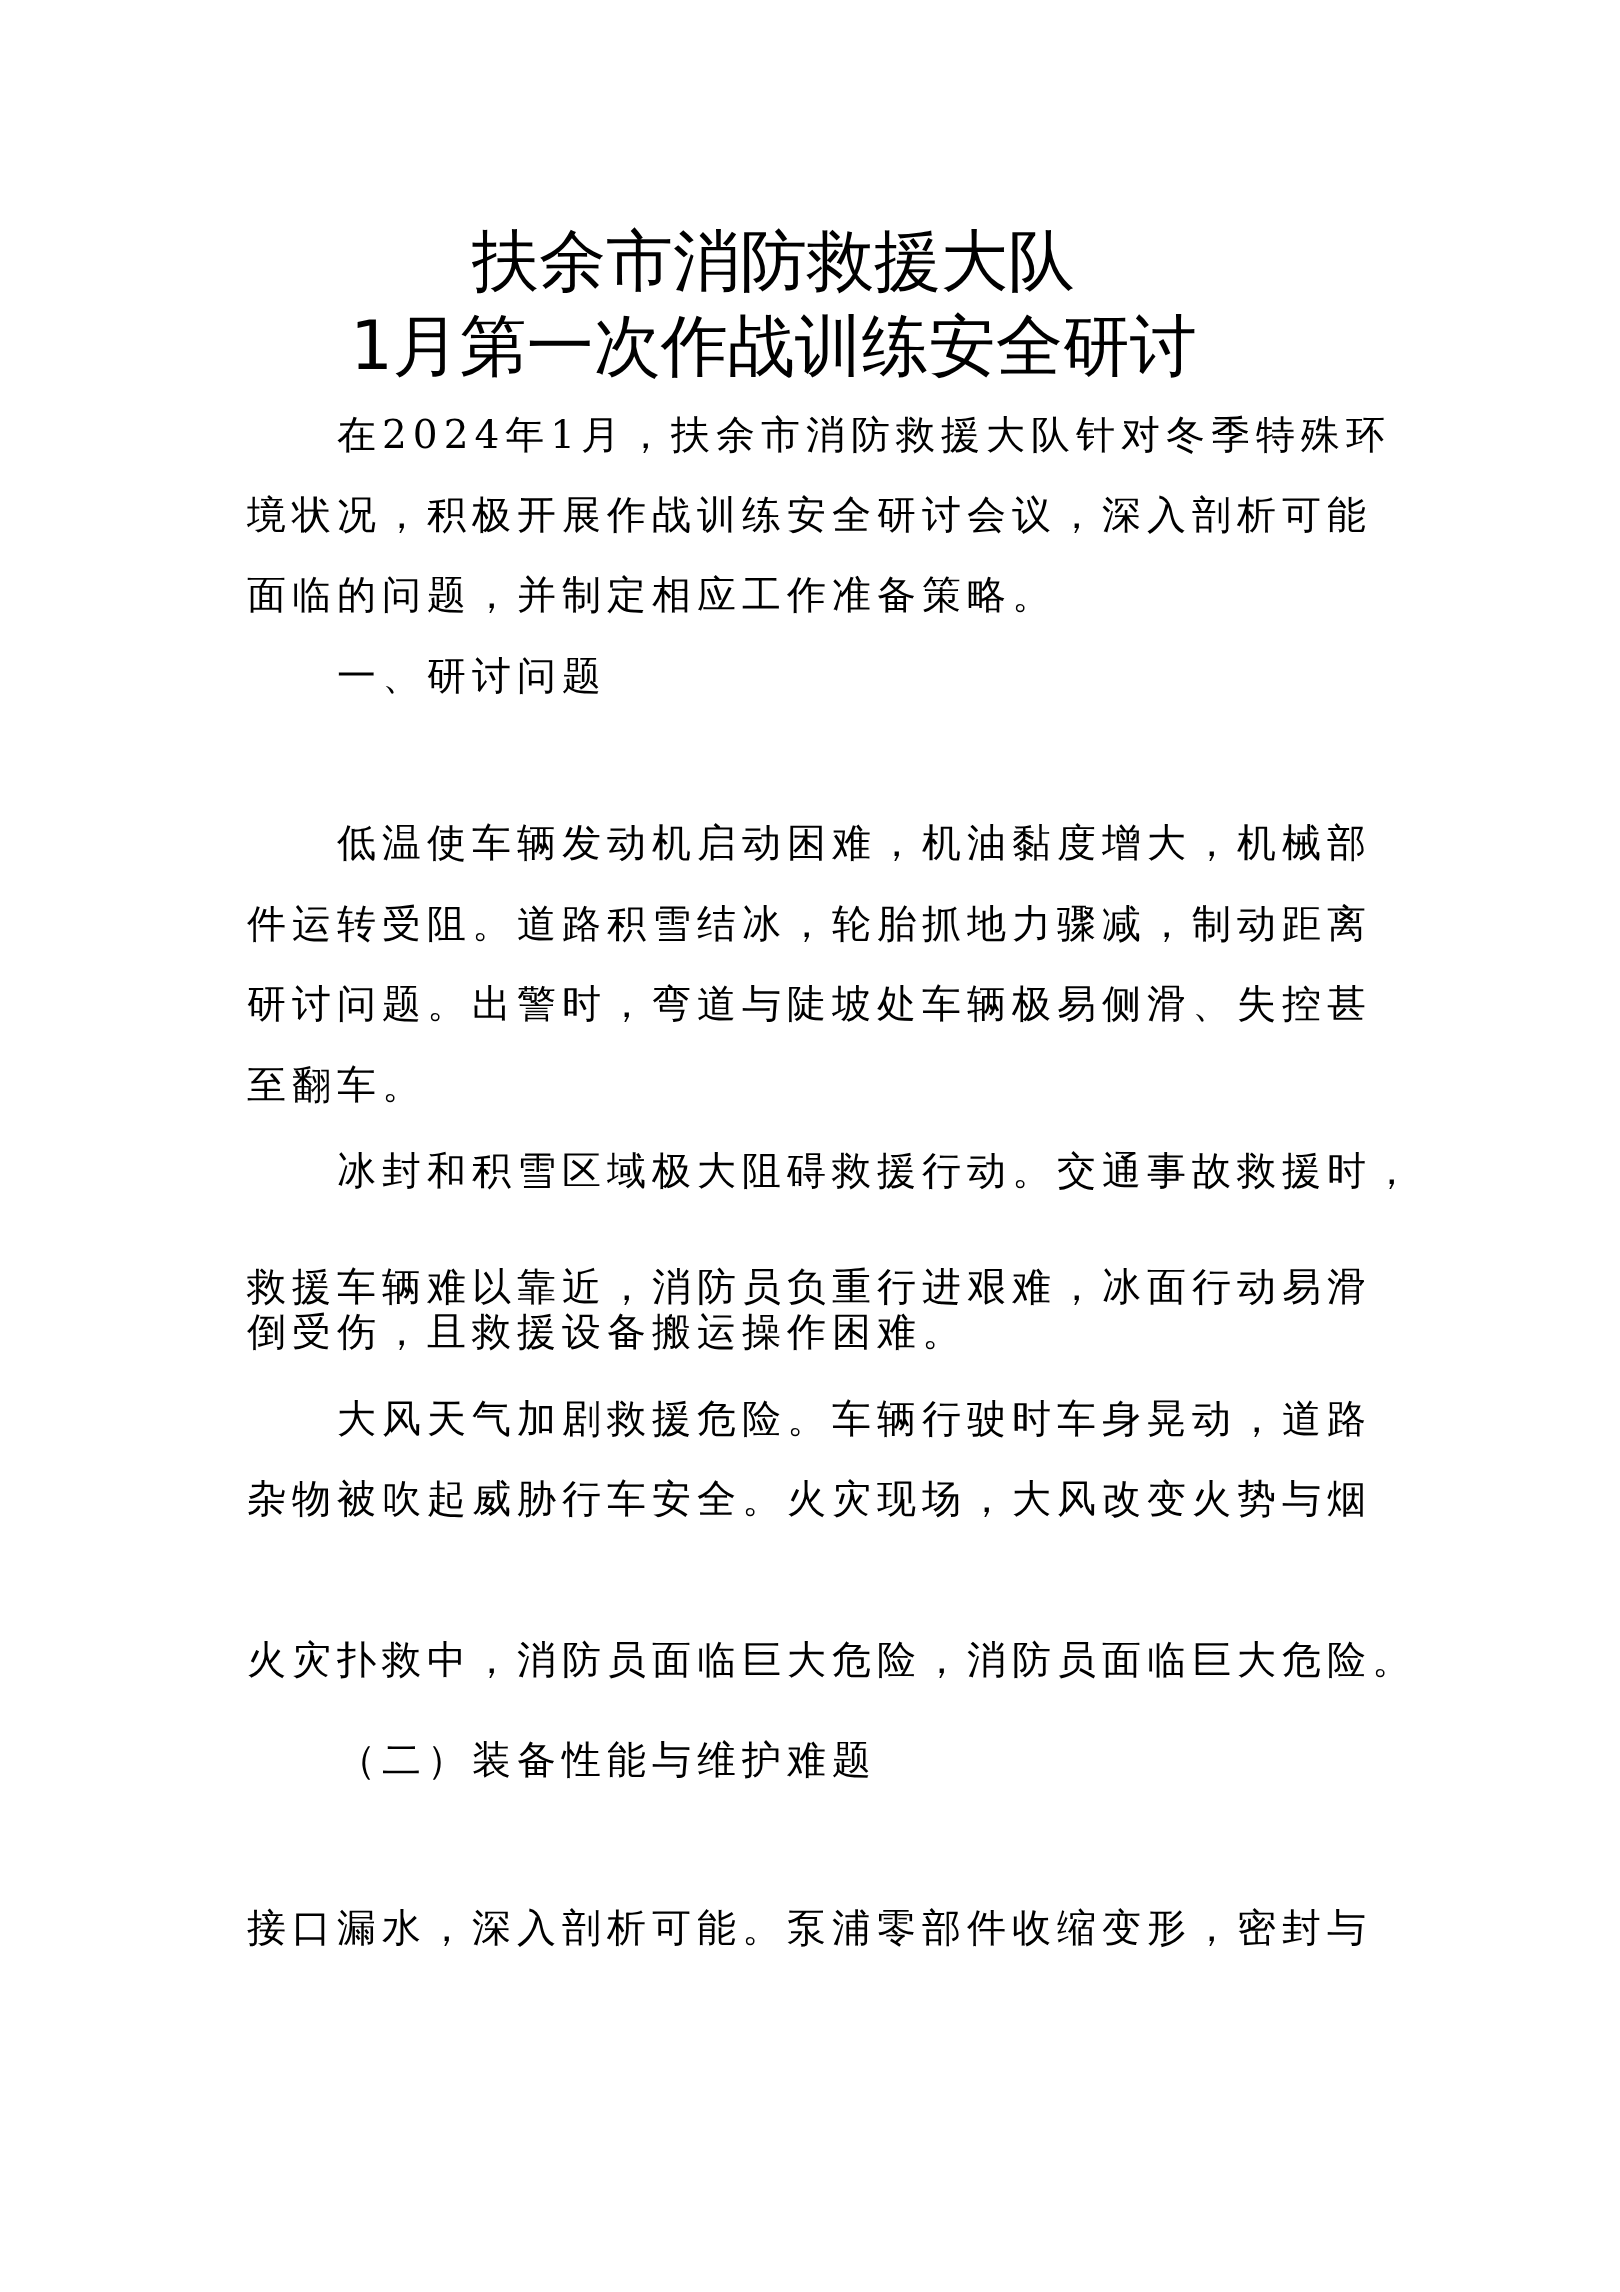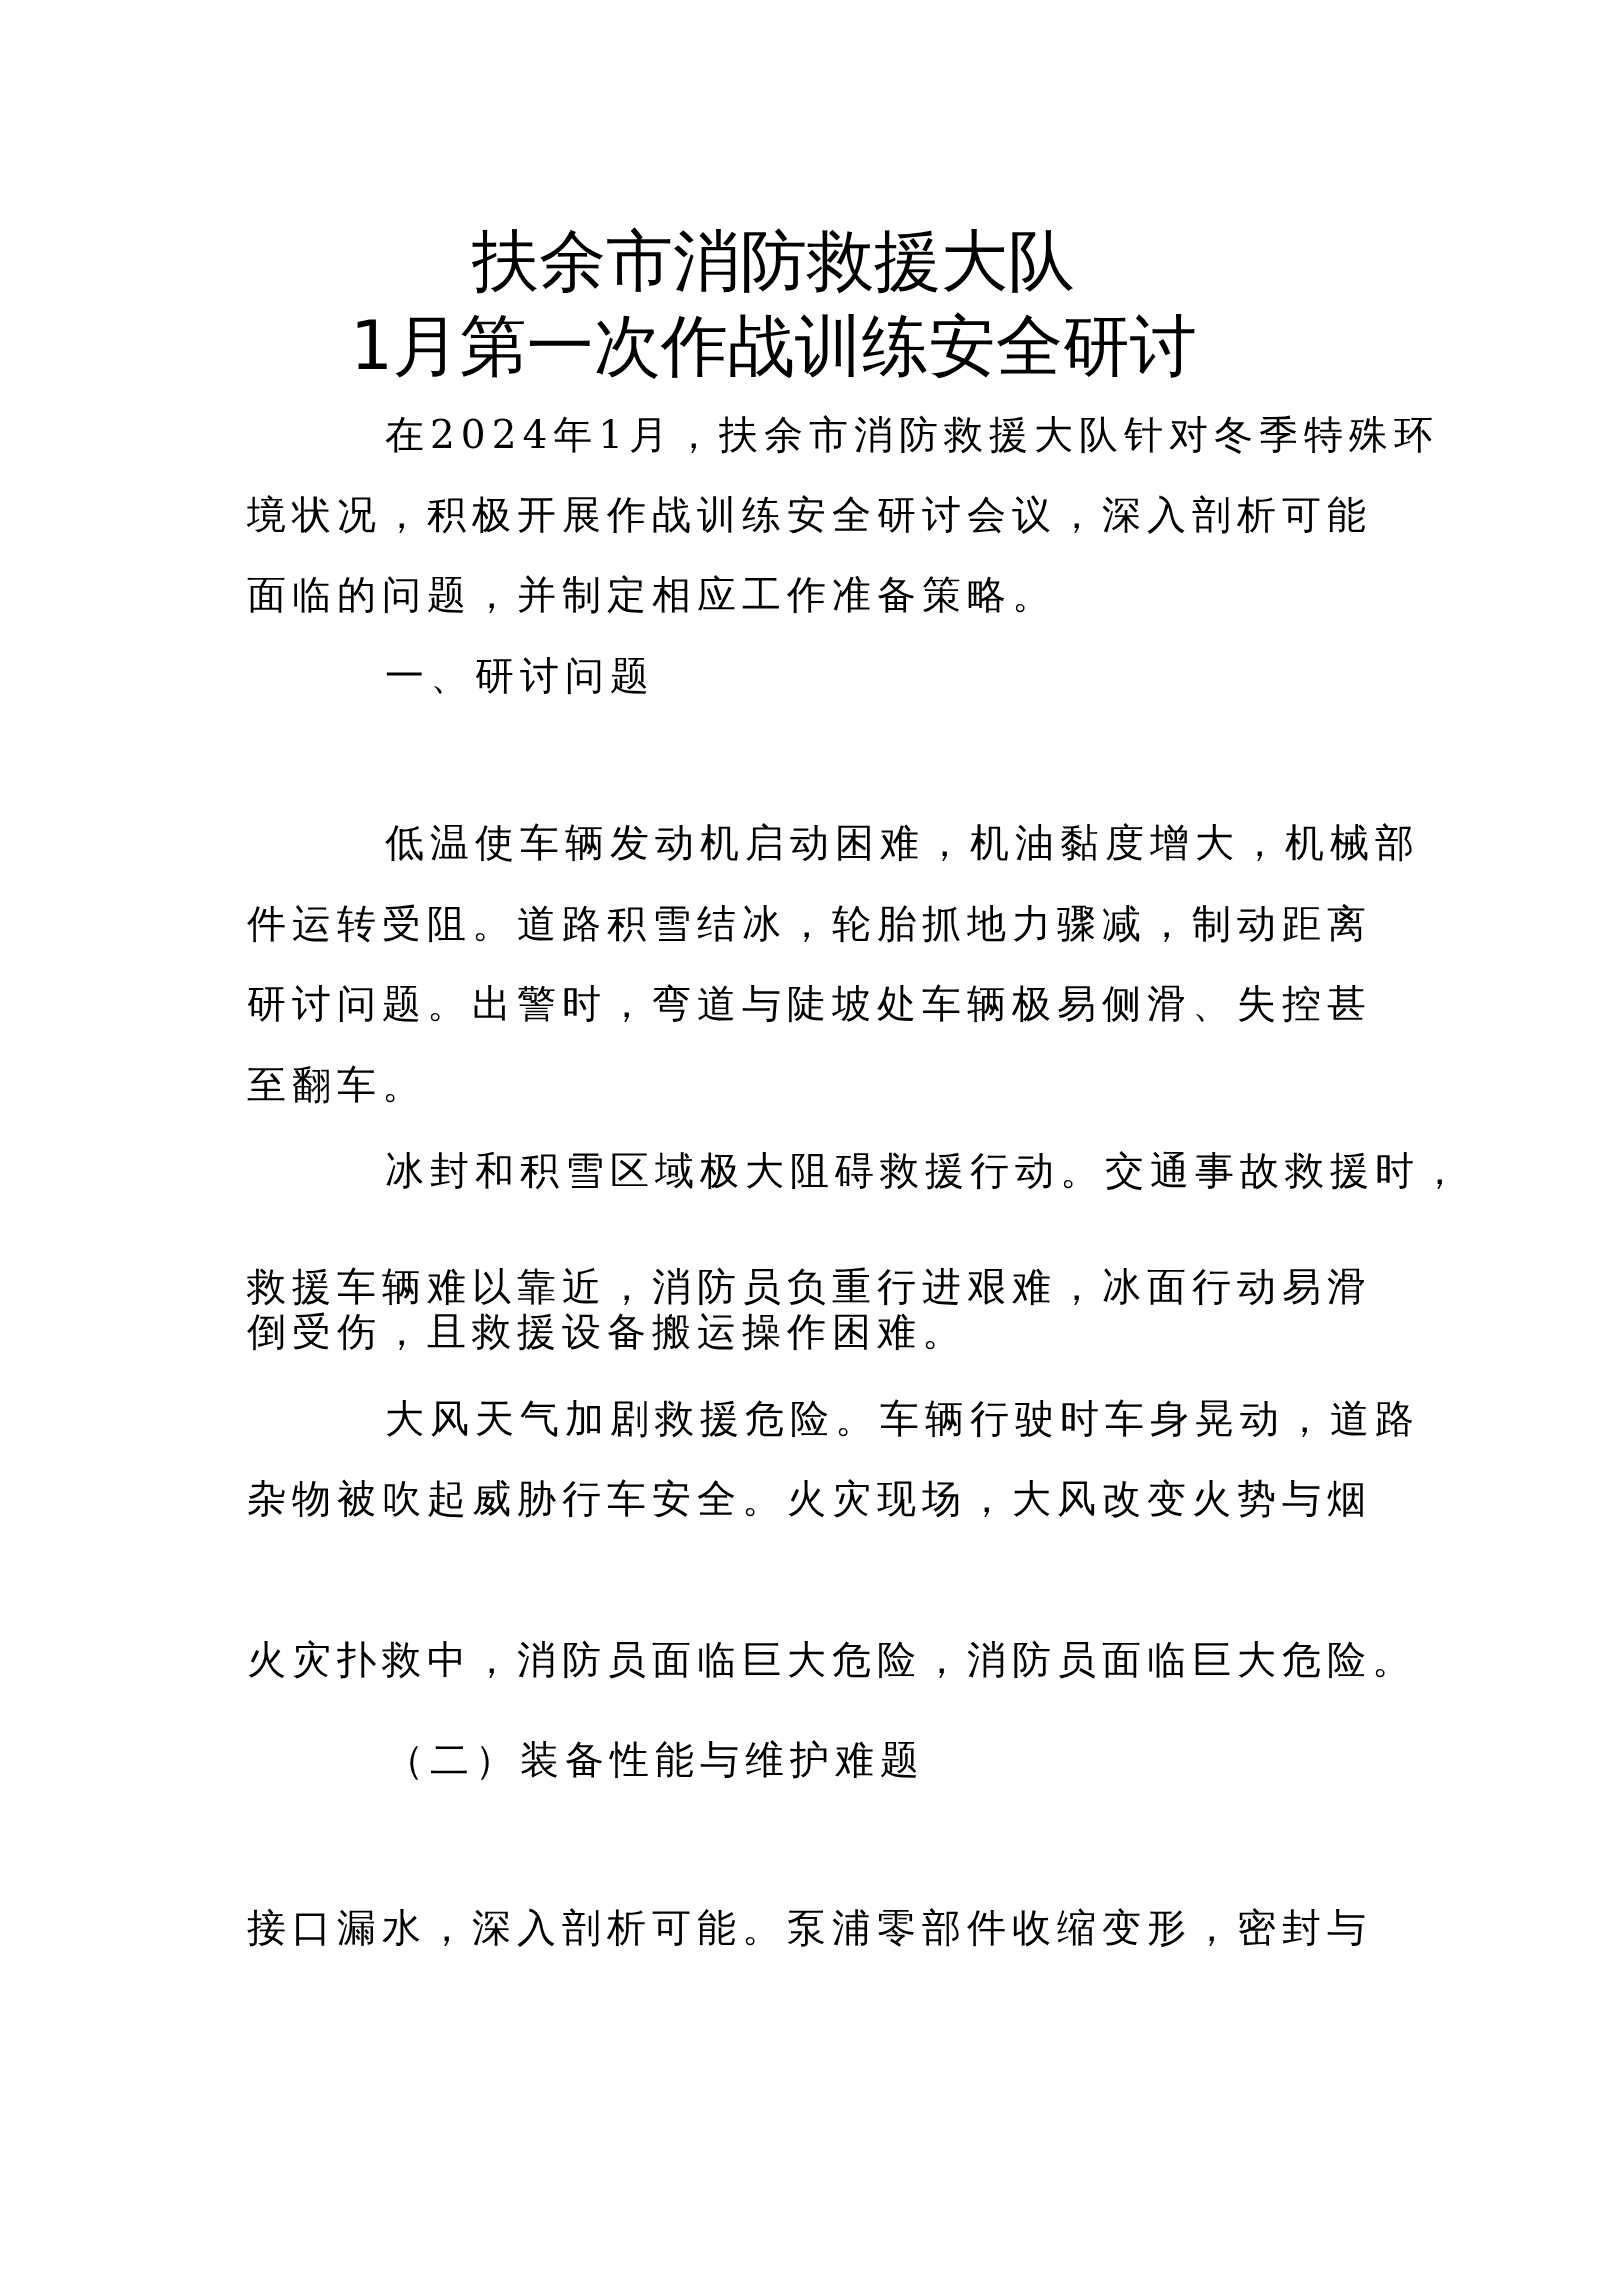--- a/index.html
+++ b/index.html
@@ -7,21 +7,21 @@
          font-family: "DejaVu Sans", "Liberation Sans", sans-serif; color: #000; }
   .page { position: absolute; left: 0; top: 0; width: 1620px; height: 2293px; background: #fff; }
   .title { position: absolute; left: 0; width: 1519px; text-align: center;
            font-family: "DejaVu Sans", sans-serif; font-size: 67px; line-height: 69px;
            letter-spacing: 0px; font-weight: normal; margin-left: 14px; }
   .title.l1 { top: 227px; }
   .title.l2 { top: 312px; }
   .line { position: absolute; left: 247px; width: 1176px; white-space: nowrap;
           font-family: "DejaVu Serif", "Liberation Serif", serif; font-size: 39px;
           line-height: 49px; letter-spacing: 6px; }
-  .indent { left: 337px; margin-left: 48px; }
+  .indent { left: 337px; }
 </style>
 </head>
 <body>
 
 <div class="page">
   <div class="title l1">扶余市消防救援大队</div>
   <div class="title l2">1月第一次作战训练安全研讨</div>
 
   <div class="line indent" style="top:410px">在2024年1月，扶余市消防救援大队针对冬季特殊环</div>
   <div class="line" style="top:490px">境状况，积极开展作战训练安全研讨会议，深入剖析可能</div>

